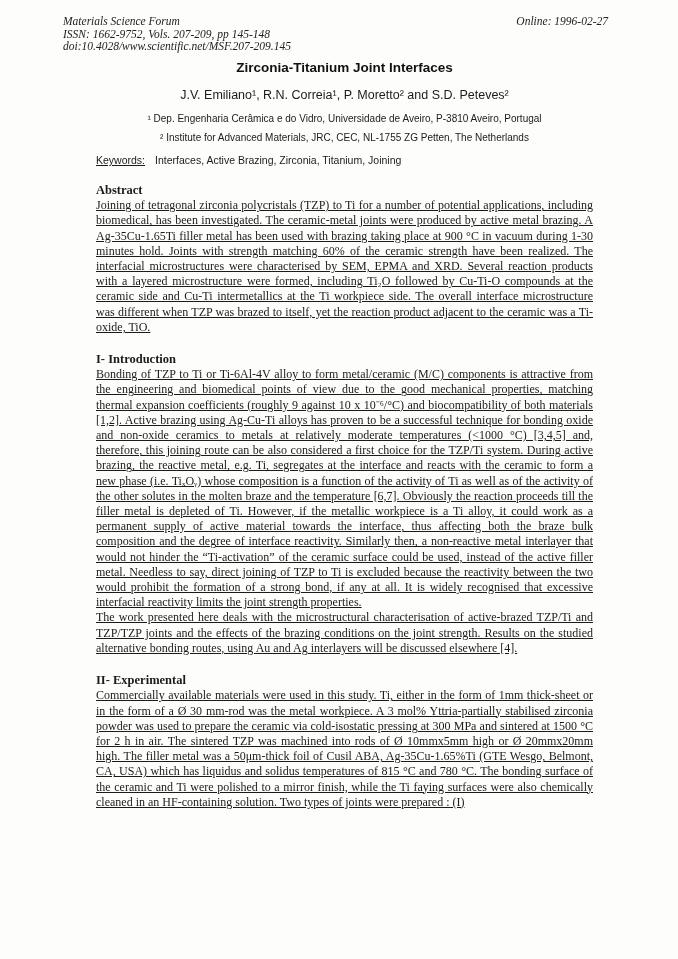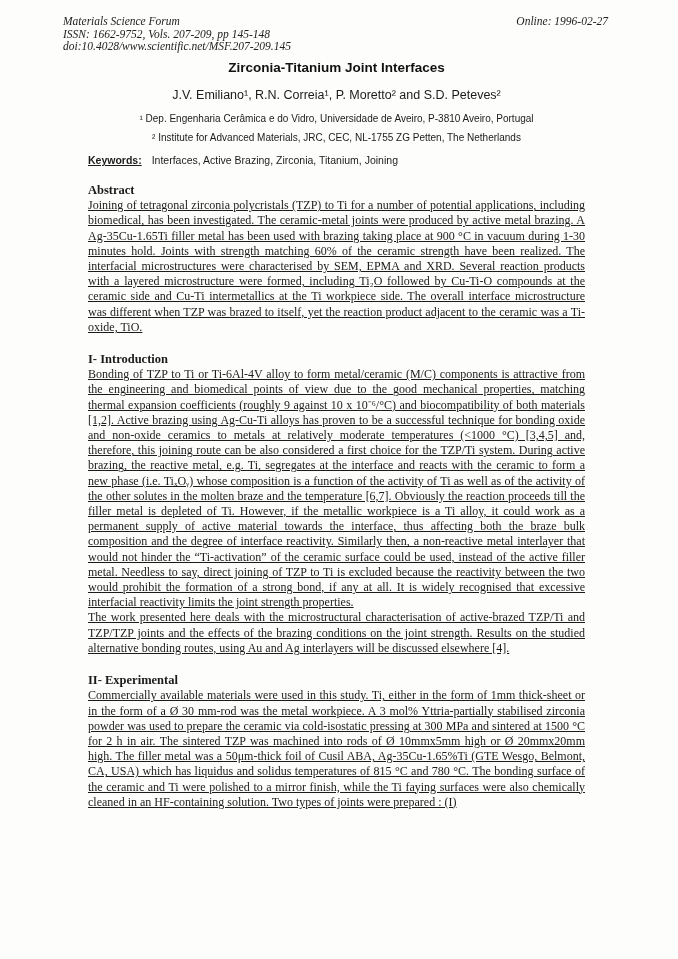--- a/index.html
+++ b/index.html
@@ -21,21 +21,21 @@
     display: flex;
     justify-content: space-between;
     align-items: flex-start;
     font: italic 11.5px/12.5px "Liberation Serif", serif;
     color: #222;
   }
   .pub-left div { white-space: nowrap; }
   .pub-right { white-space: nowrap; margin-left: 43px; }
   .content {
     position: absolute;
-    left: 88px;
+    left: 96px;
     width: 497px;
     top: 60px;
   }
   .title {
     font: bold 13.5px "Liberation Sans", sans-serif;
     text-align: center;
     margin: 0 0 13px 0;
     color: #111;
   }
   .authors {
@@ -46,21 +46,21 @@
   .affil {
     font: 10px "Liberation Sans", sans-serif;
     text-align: center;
     margin: 0 0 8px 0;
   }
   .keywords {
     font: 10.5px "Liberation Sans", sans-serif;
     margin: 11px 0 0 0;
     text-align: left;
   }
-  .kw-label { font-weight: bold; text-decoration: underline; }
+  .kw-label { font-weight: normal; text-decoration: underline; }
   .kw-text { margin-left: 10px; }
   section { margin-top: 17px; }
   section h2 {
     font: bold 12.5px/15.2px "Liberation Serif", serif;
     margin: 0;
     padding: 0;
   }
   section p {
     font: 12px/15.2px "Liberation Serif", serif;
     text-align: justify;

